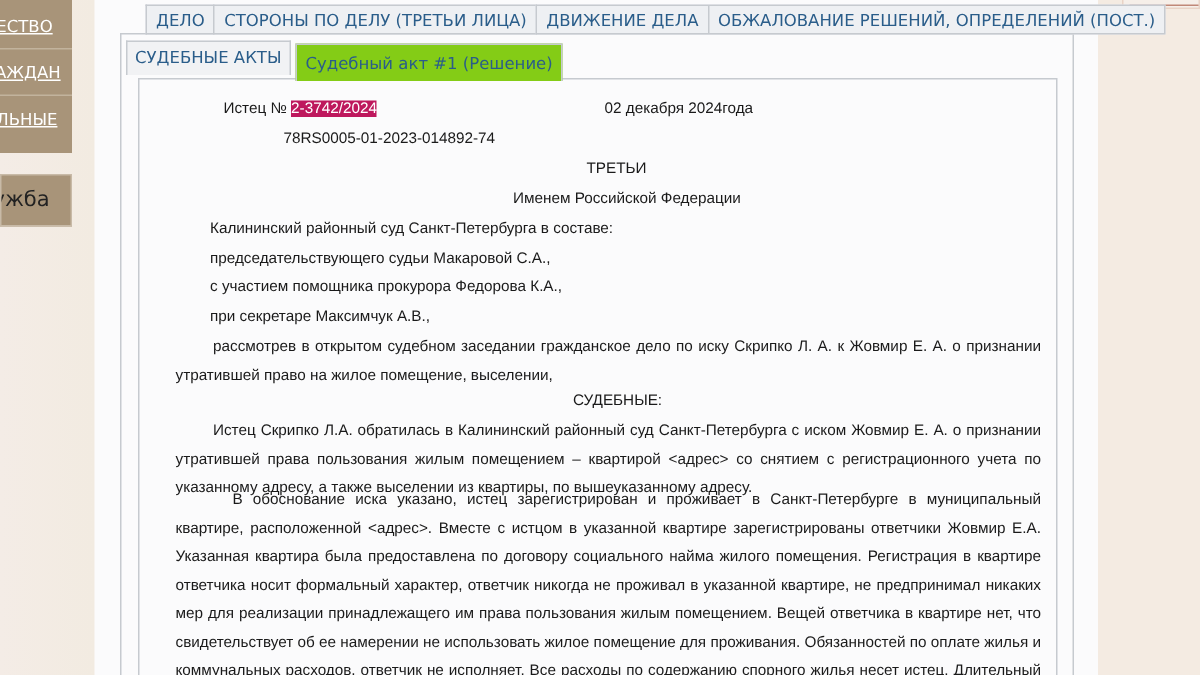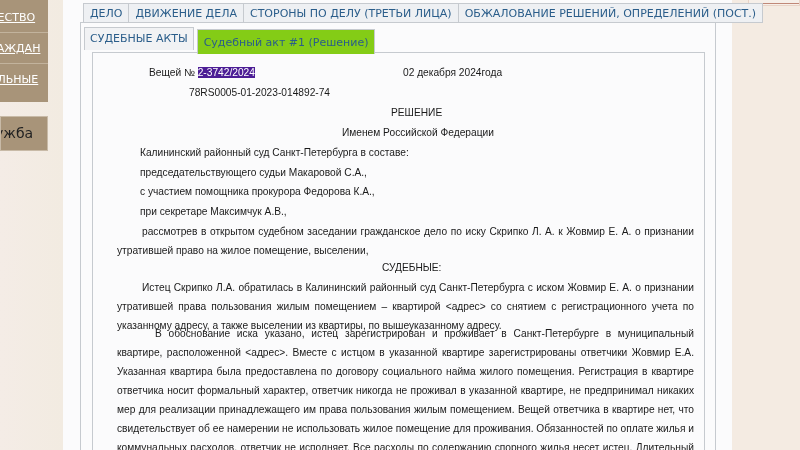--- a/index.html
+++ b/index.html
@@ -48,21 +48,21 @@
     .right-top {
       position: absolute; left: 748px; top: 0; width: 52px; height: 6px;
       border: 1px solid #e9d3c6; border-top: none; background: #f6efe9;
     }
     .right-top::after {
       content: ""; position: absolute; left: 4px; right: 0; bottom: 1px; height: 1px; background: #c08878;
     }
 
     
     .tabs1 {
-      position: absolute; left: 83px; top: 3px; height: 32px; display: flex;
+      position: absolute; left: 97px; top: 3px; height: 32px; display: flex;
     }
     .tab1 {
       height: 20px; line-height: 20px; padding: 0 6px;
       background: #eef0f3; border: 1px solid #c6cacf; border-right: none;
       color: #2a5d8a; font-size: 11px; white-space: nowrap;
       font-family: "DejaVu Sans", sans-serif; cursor: pointer;
     }
     .tab1:last-child { border-right: 1px solid #c6cacf; }
 
     
@@ -85,21 +85,21 @@
       align-self: flex-end; position: relative; top: 0;
     }
     .inner {
       position: absolute; left: 92px; top: 52px; width: 613px; height: 410px;
       border: 1px solid #c6cacf; background: #fbfbfc;
     }
 
     
     .doc { position: absolute; left: 92px; top: 52px; width: 613px; font-size: 10.2px; color: #1a1a1a; }
     .line { position: absolute; white-space: nowrap; }
-    .hl { background: #4c1d95; color: #fff; }
+    .hl { background: #be185d; color: #fff; }
     .para {
       position: absolute; left: 25px; width: 577px;
       text-align: justify; line-height: 19px; font-size: 10.2px;
     }
     .para .ind { display: inline-block; width: 25px; }
     .para .ind2 { display: inline-block; width: 38px; }
   </style>
 </head>
 <body>
 
@@ -111,38 +111,38 @@
 </div>
 <div class="left-box"><span>ужба</span></div>
 
 <div class="main"></div>
 <div class="right-bg"></div>
 <div class="right-top"></div>
 
 <div class="outer"></div>
 <div class="tabs1">
   <div class="tab1">ДЕЛО</div>
+  <div class="tab1">СТОРОНЫ ПО ДЕЛУ (ТРЕТЬИ ЛИЦА)</div>
   <div class="tab1">ДВИЖЕНИЕ ДЕЛА</div>
-  <div class="tab1">СТОРОНЫ ПО ДЕЛУ (ТРЕТЬИ ЛИЦА)</div>
   <div class="tab1">ОБЖАЛОВАНИЕ РЕШЕНИЙ, ОПРЕДЕЛЕНИЙ (ПОСТ.)</div>
 </div>
 
 <div class="inner"></div>
 <div class="tabs2">
   <div class="tab2">СУДЕБНЫЕ АКТЫ</div>
   <div class="tab2 active">Судебный акт #1 (Решение)</div>
 </div>
 
 <div class="doc">
   <div class="line" style="left:57px; top:15px;">
-    <span>Вещей № </span><span class="hl">2-3742/2024</span>
+    <span>Истец № </span><span class="hl">2-3742/2024</span>
   </div>
   <div class="line" style="left:311px; top:15px;">02 декабря 2024года</div>
   <div class="line" style="left:57px; top:35px;margin-left:40px;">78RS0005-01-2023-014892-74</div>
-  <div class="line" style="left:299px; top:55px;">РЕШЕНИЕ</div>
+  <div class="line" style="left:299px; top:55px;">ТРЕТЬИ</div>
   <div class="line" style="left:250px; top:75px;">Именем Российской Федерации</div>
   <div class="line" style="left:48px; top:95px;">Калининский районный суд Санкт-Петербурга в составе:</div>
   <div class="line" style="left:48px; top:115px;">председательствующего судьи Макаровой С.А.,</div>
   <div class="line" style="left:48px; top:134px;">с участием помощника прокурора Федорова К.А.,</div>
   <div class="line" style="left:48px; top:154px;">при секретаре Максимчук А.В.,</div>
   <div class="para" style="top:170px;"><span class="ind"></span><span>рассмотрев в открытом судебном заседании гражданское дело по иску Скрипко Л. А. к Жовмир Е. А. о признании утратившей право на жилое помещение, выселении,</span></div>
   <div class="line" style="left:290px; top:210px;">СУДЕБНЫЕ:</div>
   <div class="para" style="top:226px;"><span class="ind"></span><span>Истец Скрипко Л.А. обратилась в Калининский районный суд Санкт-Петербурга с иском Жовмир Е. А. о признании утратившей права пользования жилым помещением – квартирой &lt;адрес&gt; со снятием с регистрационного учета по указанному адресу, а также выселении из квартиры, по вышеуказанному адресу.</span></div>
   <div class="para" style="top:272px;"><span class="ind2"></span><span>В обоснование иска указано, истец зарегистрирован и проживает в Санкт-Петербурге в муниципальный квартире, расположенной &lt;адрес&gt;. Вместе с истцом в указанной квартире зарегистрированы ответчики Жовмир Е.А. Указанная квартира была предоставлена по договору социального найма жилого помещения. Регистрация в квартире ответчика носит формальный характер, ответчик никогда не проживал в указанной квартире, не предпринимал никаких мер для реализации принадлежащего им права пользования жилым помещением. Вещей ответчика в квартире нет, что свидетельствует об ее намерении не использовать жилое помещение для проживания. Обязанностей по оплате жилья и коммунальных расходов, ответчик не исполняет. Все расходы по содержанию спорного жилья несет истец. Длительный период ответчик проживает по месту жительство супруга в &lt;адрес&gt;.</span></div>
 </div>

